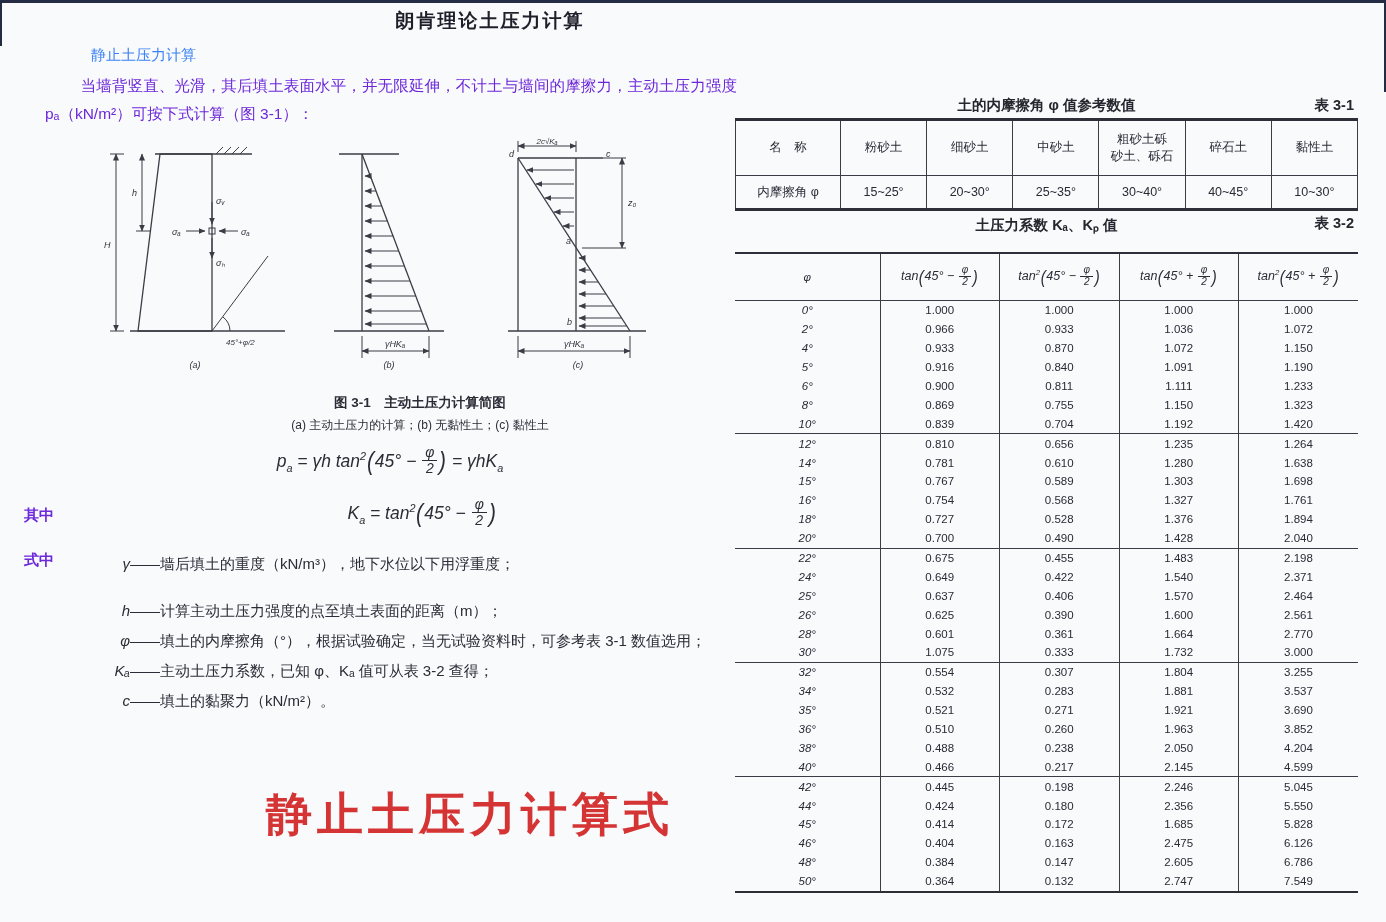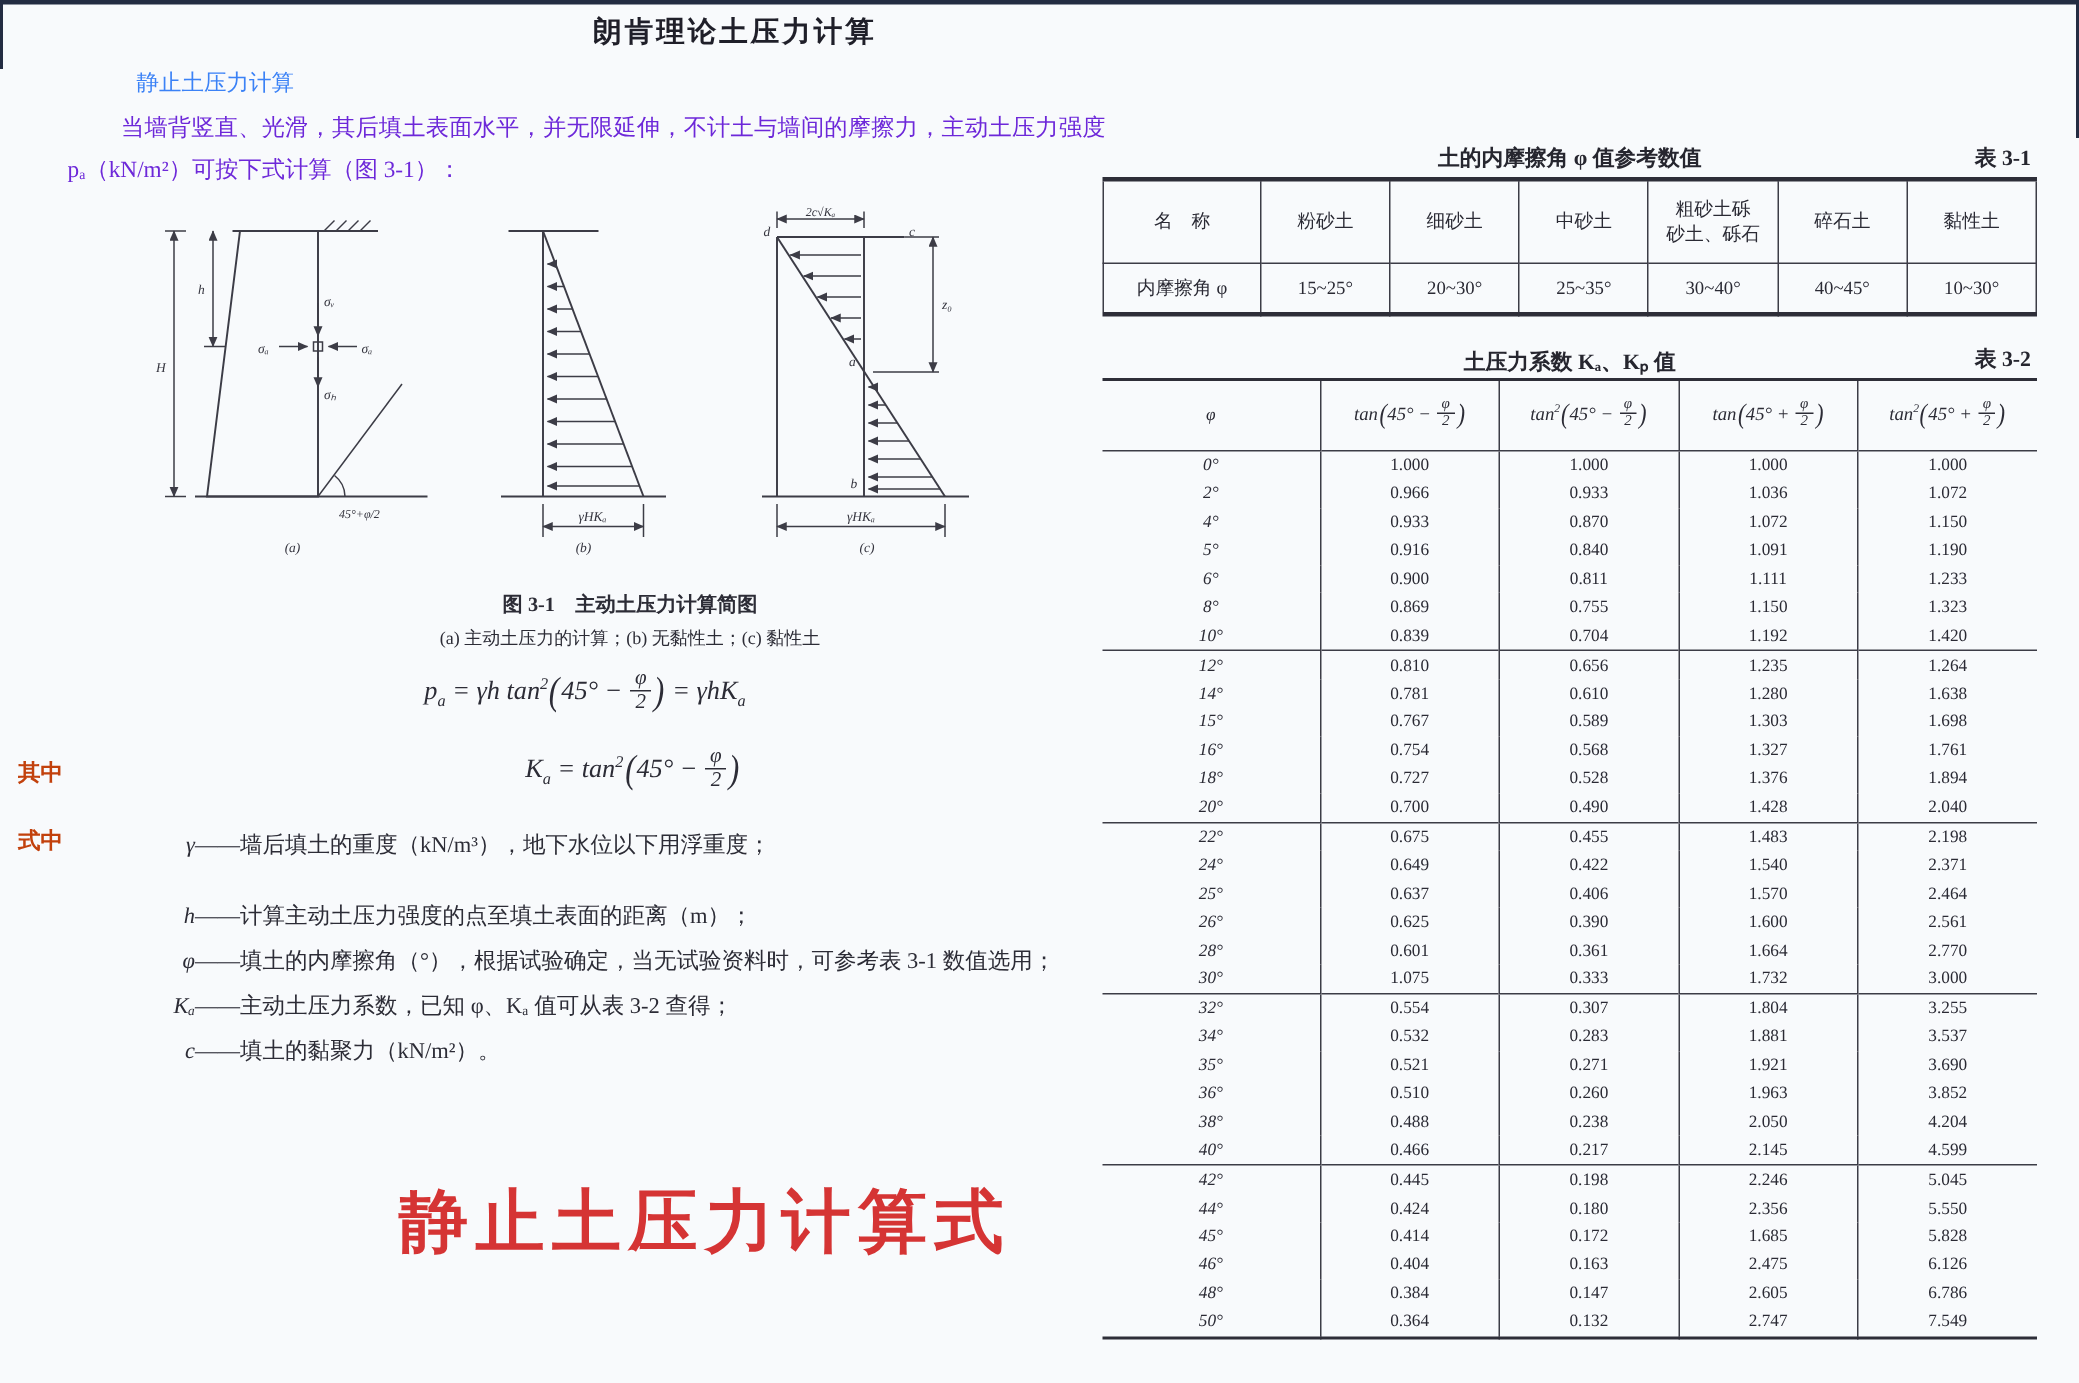--- a/index.html
+++ b/index.html
@@ -1,18 +1,18 @@
 <!DOCTYPE html>
 <html><head>
 <meta charset="utf-8">
 <style>
   html,body{margin:0;padding:0;}
   body{width:1386px;height:922px;background:#eef1f4;}
   .page{position:relative;width:1386px;height:922px;background:#f8fafc;overflow:hidden;
-        font-family:Liberation Serif, serif;color:#3a3a44;}
+        font-family:Liberation Sans, sans-serif;color:#3a3a44;}
   .edge-top{position:absolute;top:0;left:0;width:1386px;height:3px;background:#232c42;}
   .edge-left{position:absolute;top:0;left:0;width:2px;height:46px;background:#232c42;}
   .edge-right{position:absolute;top:0;right:0;width:2px;height:92px;background:#232c42;}
 
   .page-title{position:absolute;left:40px;top:8px;width:900px;text-align:center;
               font-size:19px;font-weight:700;letter-spacing:2px;color:#1f1f29;}
   .sec-head{position:absolute;left:91px;top:46px;font-size:15px;color:#3b82f6;}
   .para{position:absolute;left:45px;top:72px;width:692px;font-size:15.5px;line-height:28px;
         text-indent:2.3em;text-align:justify;color:#6d28d9;}
 
@@ -28,21 +28,21 @@
   .fig-sub{position:absolute;left:60px;top:417px;width:720px;text-align:center;
            font-size:12px;color:#2c2c36;}
 
   .fml{font-style:italic;color:#2c2c36;}
   .fml sub,.fml sup{font-size:62%;font-style:italic;}
   .bp{font-size:1.5em;font-weight:400;vertical-align:-0.13em;display:inline-block;transform:scaleX(.8);}
   .frac{display:inline-flex;flex-direction:column;align-items:center;vertical-align:middle;
         line-height:1.08;font-size:.8em;margin:0 1px;position:relative;top:-1px;}
   .frac .fn{border-bottom:1px solid currentColor;padding:0 3px;}
   .fml-block{position:absolute;left:40px;width:700px;text-align:center;font-size:17.5px;}
-  .kw{position:absolute;left:12px;font-size:15px;font-weight:700;color:#c2410c;}
+  .kw{position:absolute;left:24px;font-size:15px;font-weight:700;color:#6d28d9;}
 
   .defs{position:absolute;left:30px;top:549px;width:705px;font-size:15px;color:#2c2c36;}
   .def-line{display:flex;line-height:30px;}
   .def-line.first{margin-bottom:17px;}
   .def-sym{width:100px;text-align:right;font-style:italic;flex:0 0 auto;}
   .def-text{flex:1;padding-left:0px;}
 
   .red-note{position:absolute;left:266px;top:784px;font-size:46px;font-weight:700;
             color:#d53434;letter-spacing:5px;}
 
@@ -261,21 +261,21 @@
           <td>15~25°</td>
           <td>20~30°</td>
           <td>25~35°</td>
           <td>30~40°</td>
           <td>40~45°</td>
           <td>10~30°</td>
         </tr>
     </tbody>
   </table>
 
-  <div class="tbl-cap" style="top:230px;">
+  <div class="tbl-cap" style="top:214px;">
     <span>土压力系数 Kₐ、Kₚ 值</span>
     <span class="tag">表 3-2</span>
   </div>
   <table class="t2">
     <colgroup>
         <col style="width:145px;">
         <col>
         <col>
         <col>
         <col>

